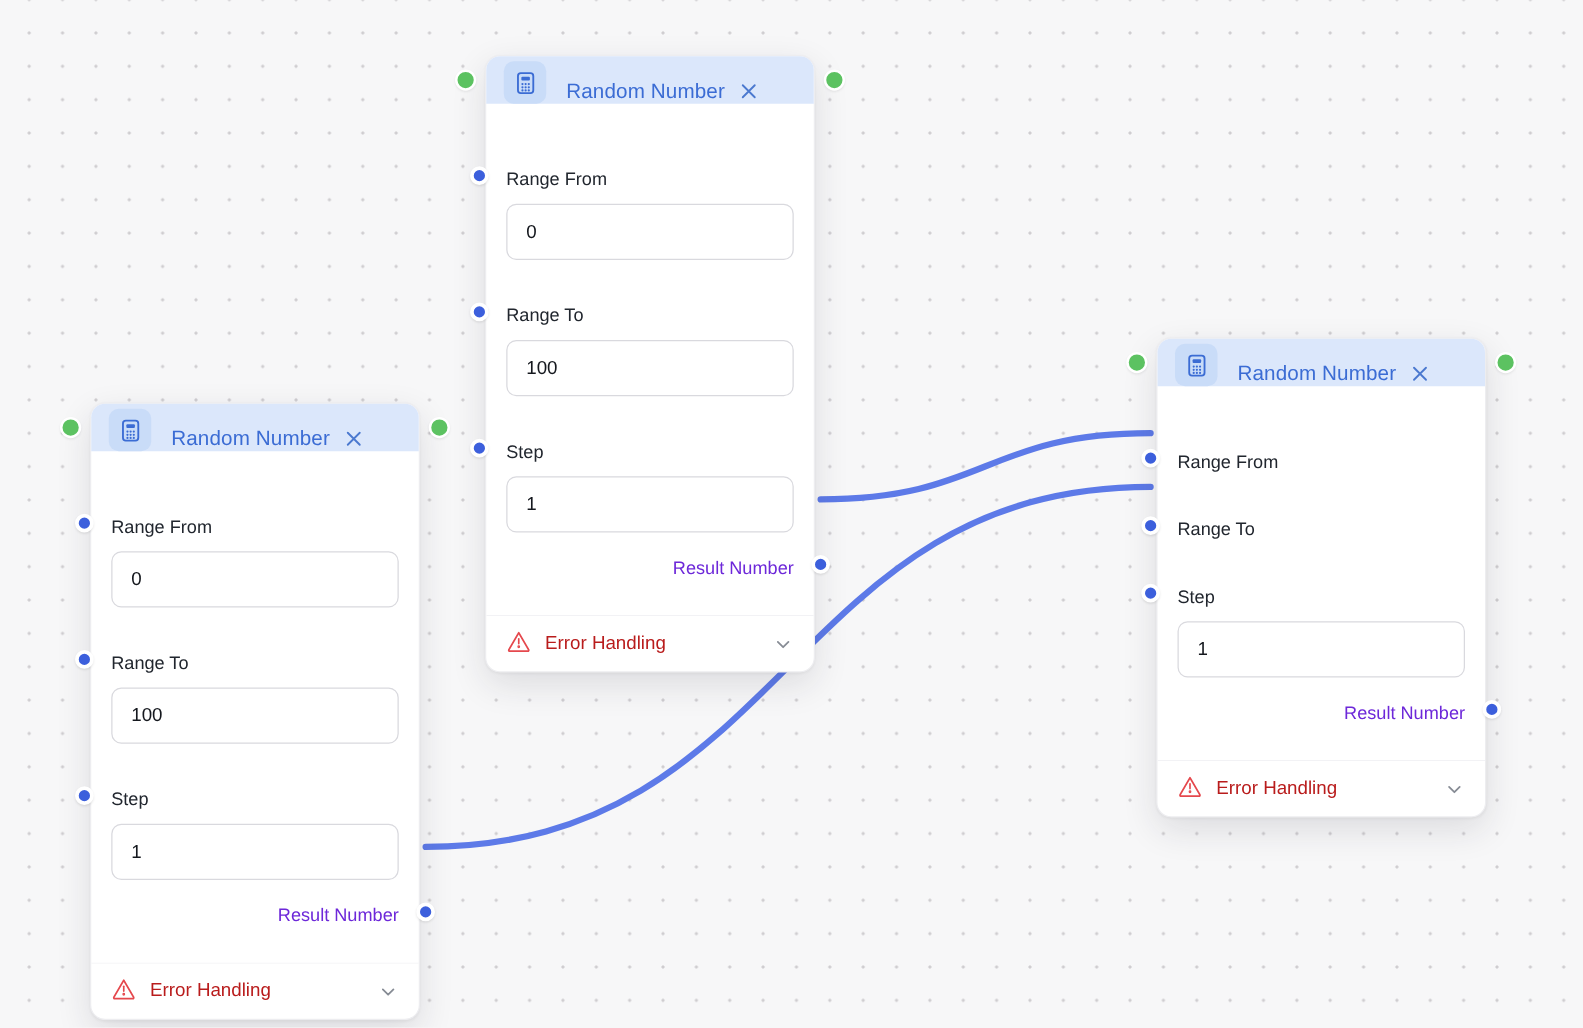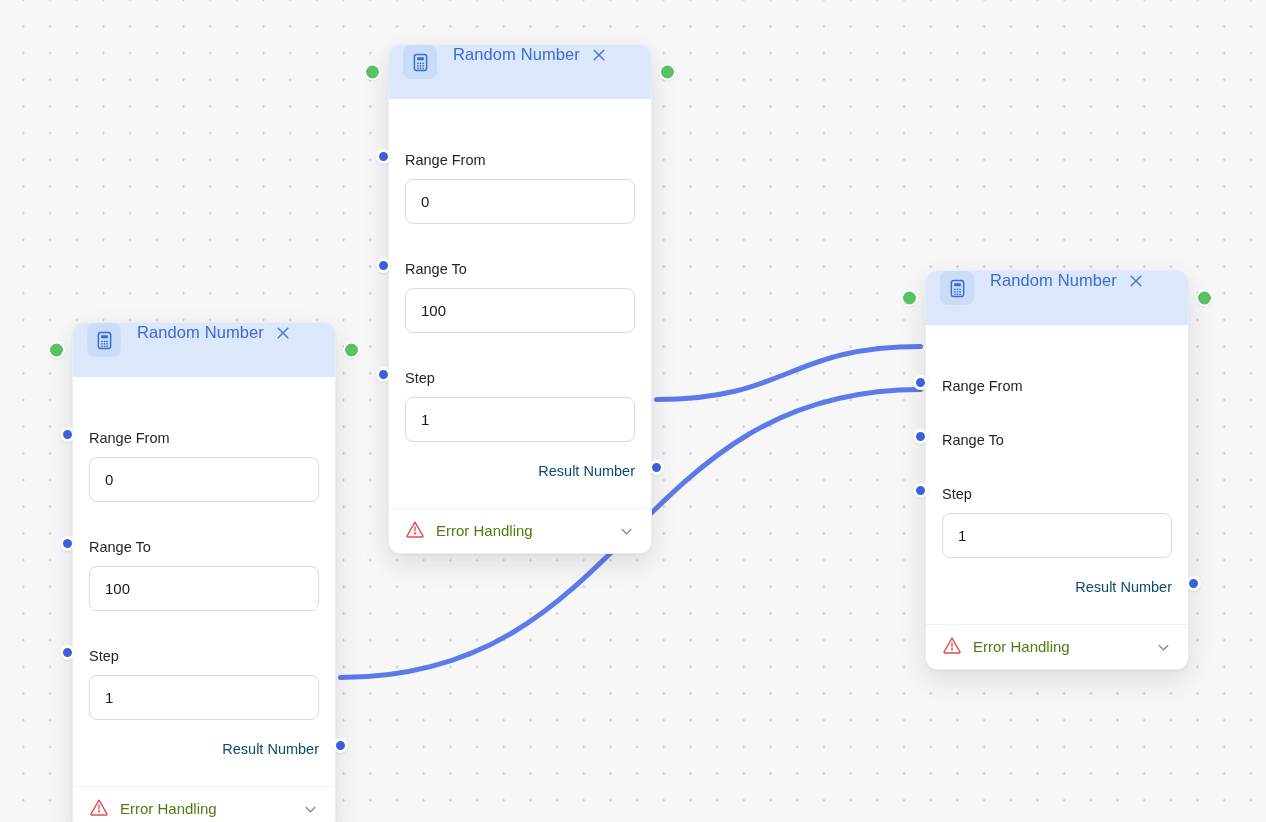--- a/index.html
+++ b/index.html
@@ -26,22 +26,22 @@
     background: #ffffff;
     border: 1px solid #ededf0;
     border-radius: 12px;
     box-shadow: 0 1px 2px rgba(30,35,48,.05), 0 10px 28px rgba(30,35,48,.12);
     z-index: 2;
   }
 
   .node-header {
     position: relative;
     display: flex;
-    align-items: flex-start;
-    height: 54px;
+    align-items: flex-end;
+    height: 38px;
     padding: 0 14px;
     background: var(--header-bg, #dbe7fb);
     border-radius: 11px 11px 0 0;
   }
   .icon-chip {
     width: 34px; height: 34px;
     background: var(--chip-bg, #c9dcf8);
     border-radius: 8px;
     display: flex; align-items: center; justify-content: center;
     flex: 0 0 auto;
@@ -103,21 +103,21 @@
 
   .result-row {
     position: relative;
     padding: 0 16px;
     margin-top: 14px;
     text-align: right;
   }
   .result-label {
     font-size: 14.5px;
     font-weight: 500;
-    color: #0c4a6e;
+    color: #6d28d9;
     line-height: 18px;
   }
 
   .port {
     position: absolute;
     width: 15px; height: 15px;
     background: var(--port-color, #3c5fdc);
     border: 3px solid #fff;
     border-radius: 50%;
     box-shadow: 0 1px 2px rgba(0,0,0,.10);
@@ -131,21 +131,21 @@
     display: flex;
     align-items: center;
     padding: 0 16px;
     gap: 11px;
     border-top: 1px solid #f2f2f5;
     border-radius: 0 0 11px 11px;
     cursor: pointer;
   }
   .footer-label {
     font-size: 15px;
-    color: #4d7c0f;
+    color: #b91c1c;
     line-height: 18px;
   }
   .chevron { margin-left: auto; display: flex; align-items: center; }
 
   .edge-path { fill: none; stroke-width: 5; stroke-linecap: round; }
 </style>
 </head>
 <body>
 
 <svg id="edges-svg">

